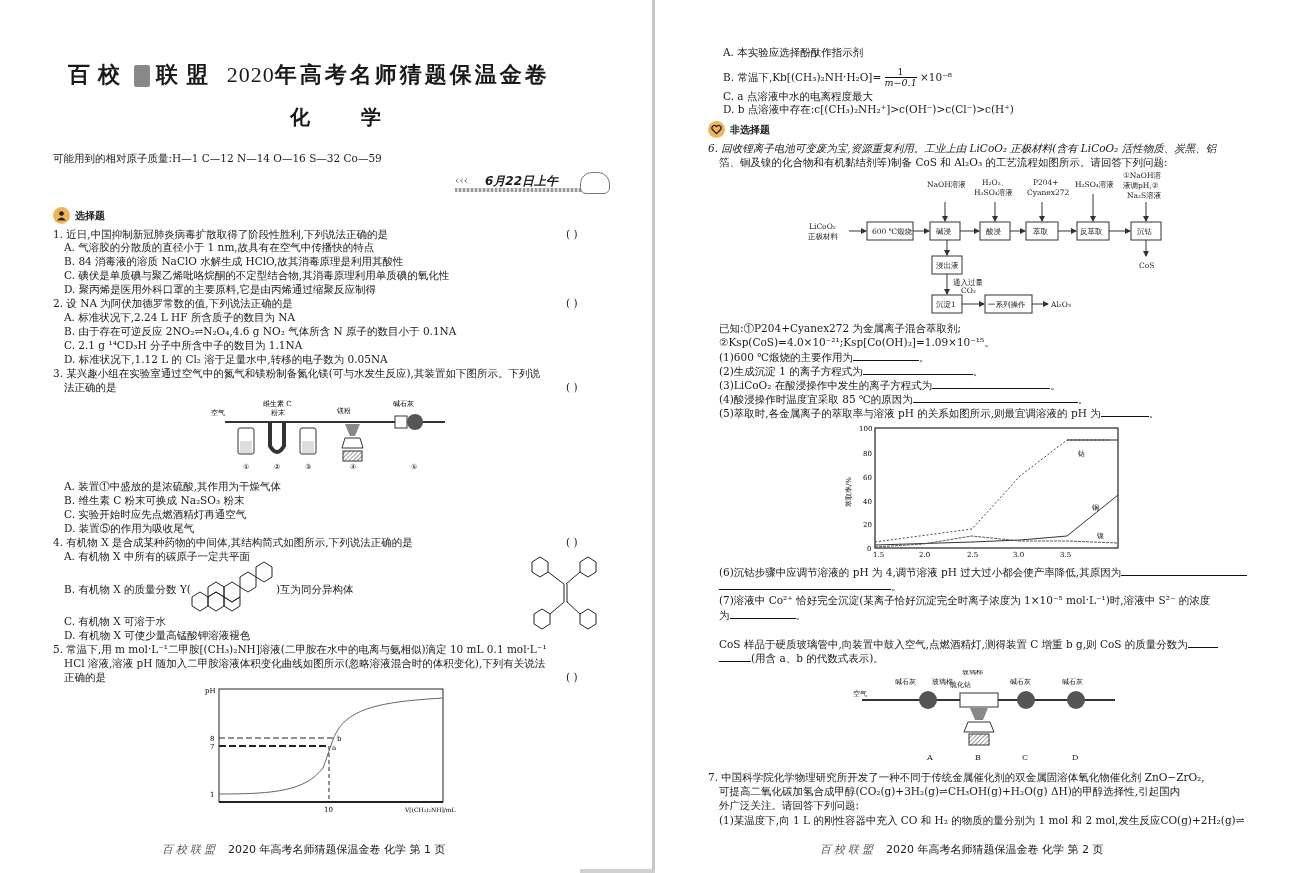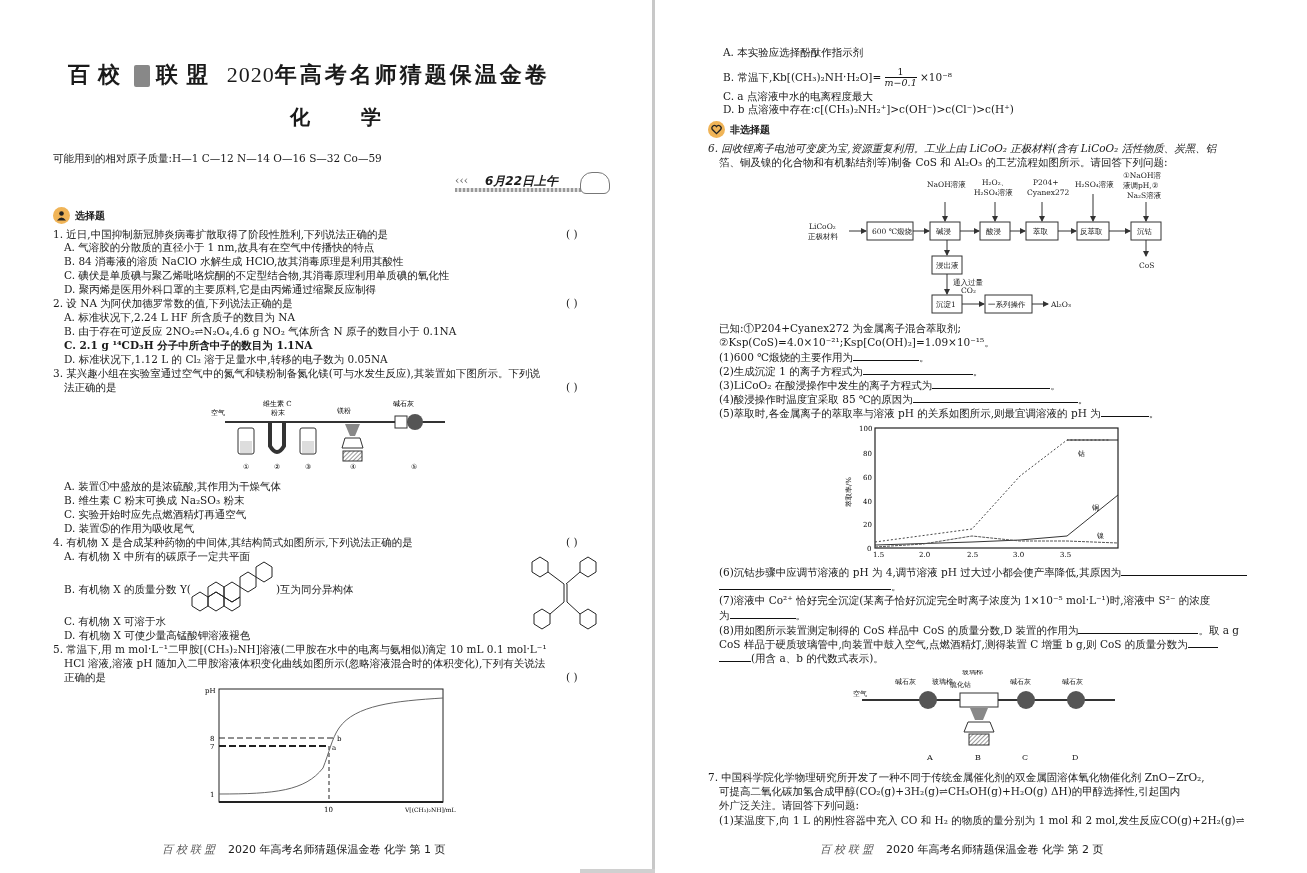--- a/index.html
+++ b/index.html
@@ -67,21 +67,21 @@
   <div class="paren" style="left:566px;top:228px;">(      )</div>
   <div class="abs txt" style="left:64px;top:241px;">A. 气溶胶的分散质的直径小于 1 nm,故具有在空气中传播快的特点</div>
   <div class="abs txt" style="left:64px;top:255px;">B. 84 消毒液的溶质 NaClO 水解生成 HClO,故其消毒原理是利用其酸性</div>
   <div class="abs txt" style="left:64px;top:269px;">C. 碘伏是单质碘与聚乙烯吡咯烷酮的不定型结合物,其消毒原理利用单质碘的氧化性</div>
   <div class="abs txt" style="left:64px;top:283px;">D. 聚丙烯是医用外科口罩的主要原料,它是由丙烯通过缩聚反应制得</div>
 
   <div class="abs txt" style="left:53px;top:297px;">2. 设 NA 为阿伏加德罗常数的值,下列说法正确的是</div>
   <div class="paren" style="left:566px;top:297px;">(      )</div>
   <div class="abs txt" style="left:64px;top:311px;">A. 标准状况下,2.24 L HF 所含质子的数目为 NA</div>
   <div class="abs txt" style="left:64px;top:325px;">B. 由于存在可逆反应 2NO₂⇌N₂O₄,4.6 g NO₂ 气体所含 N 原子的数目小于 0.1NA</div>
-  <div class="abs txt" style="left:64px;top:339px;font-weight:bold;">C. 2.1 g ¹⁴CD₃H 分子中所含中子的数目为 1.1NA</div>
+  <div class="abs txt" style="left:64px;top:339px;">C. 2.1 g ¹⁴CD₃H 分子中所含中子的数目为 1.1NA</div>
   <div class="abs txt" style="left:64px;top:353px;">D. 标准状况下,1.12 L 的 Cl₂ 溶于足量水中,转移的电子数为 0.05NA</div>
 
   <div class="abs txt" style="left:53px;top:367px;">3. 某兴趣小组在实验室通过空气中的氮气和镁粉制备氮化镁(可与水发生反应),其装置如下图所示。下列说</div>
   <div class="abs txt" style="left:64px;top:381px;">法正确的是</div>
   <div class="paren" style="left:566px;top:381px;">(      )</div>
 
   <svg class="abs" style="left:205px;top:396px;" width="250" height="76">
     <line x1="20" y1="26" x2="240" y2="26" stroke="#333" stroke-width="2"></line>
     <text x="6" y="19" font-size="7">空气</text>
     <text x="58" y="10" font-size="7">维生素 C</text>
@@ -296,21 +296,20 @@
     <polyline points="30,125 78,122 127,114 175,119 222,119 273,121" fill="none" stroke="#555" stroke-dasharray="3,1"></polyline>
     <text x="233" y="34" font-size="7">钴</text>
     <text x="247" y="88" font-size="7">铜</text>
     <text x="252" y="116" font-size="7">镍</text>
   </svg>
 
   <div class="abs txt" style="left:64px;top:565px;"><span>(6)沉钴步骤中应调节溶液的 pH 为 4,调节溶液 pH 过大过小都会使产率降低,其原因为</span><span class="blank" style="width:126px;"></span></div>
   <div class="abs txt" style="left:64px;top:579px;"><span class="blank" style="width:172px;"></span>。</div>
   <div class="abs txt" style="left:64px;top:594px;">(7)溶液中 Co²⁺ 恰好完全沉淀(某离子恰好沉淀完全时离子浓度为 1×10⁻⁵ mol·L⁻¹)时,溶液中 S²⁻ 的浓度</div>
   <div class="abs txt" style="left:64px;top:608px;"><span>为</span><span class="blank" style="width:66px;"></span>。</div>
-  <div class="abs txt" style="left:64px;top:623px;"><span>(8)用如图所示装置测定制得的 CoS 样品中 CoS 的质量分数,D 装置的作用为</span><span class="blank" style="width:120px;"></span><span>。取 a g</span></div>
   <div class="abs txt" style="left:64px;top:637px;"><span>CoS 样品于硬质玻璃管中,向装置中鼓入空气,点燃酒精灯,测得装置 C 增重 b g,则 CoS 的质量分数为</span><span class="blank" style="width:30px;"></span></div>
   <div class="abs txt" style="left:64px;top:651px;"><span class="blank" style="width:32px;"></span><span>(用含 a、b 的代数式表示)。</span></div>
 
   <svg class="abs" style="left:195px;top:670px;" width="280" height="95">
     <line x1="12" y1="30" x2="265" y2="30" stroke="#333" stroke-width="2"></line>
     <g font-size="7" fill="#222">
       <text x="3" y="26">空气</text>
       <text x="45" y="14">碱石灰</text>
       <text x="82" y="14">玻璃棉</text>
       <text x="112" y="4">玻璃棉</text>

